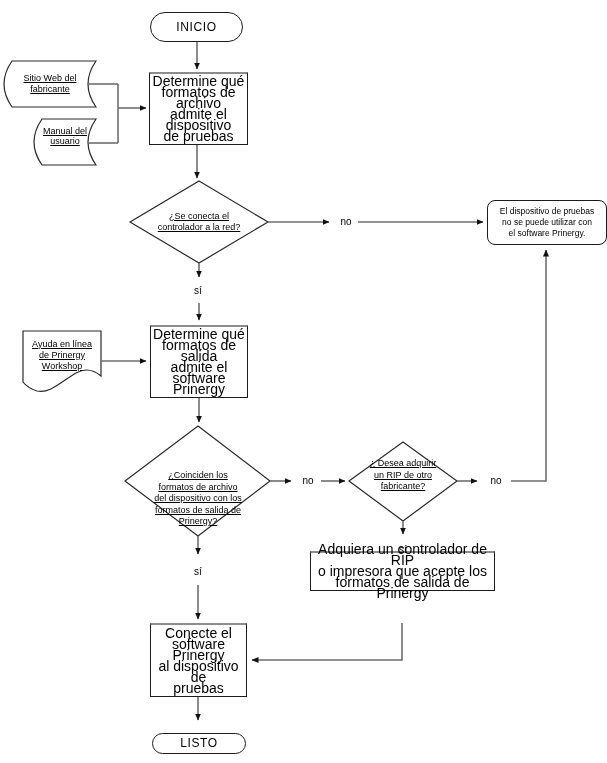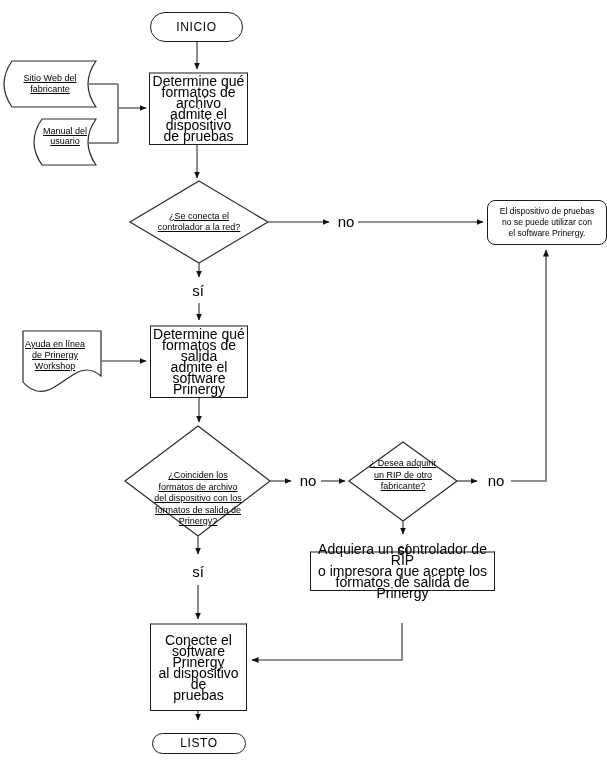--- a/index.html
+++ b/index.html
@@ -7,21 +7,21 @@
         font-family:"Liberation Sans",sans-serif;color:#000;}
   #wires{position:absolute;left:0;top:0;width:607px;height:763px;}
   .node{position:absolute;display:flex;align-items:center;justify-content:center;
         text-align:center;font-size:14px;line-height:11px;white-space:pre-line;
         box-sizing:border-box;background:#fff;}
   .proc{border:1px solid #1c1c1c;border-top:2px solid #8c8c8c;}
   .term{border:1.5px solid #1c1c1c;}
   .svglabel{position:absolute;display:flex;align-items:center;justify-content:center;
         text-align:center;font-size:9px;line-height:11.5px;white-space:pre-line;
         box-sizing:border-box;pointer-events:none;text-decoration:underline;}
-  .elabel{position:absolute;transform:translate(-50%,-50%);font-size:15px;line-height:10px;}
+  .elabel{position:absolute;transform:translate(-50%,-50%);font-size:10px;line-height:10px;}
   .caps{font-size:12px;letter-spacing:.6px;margin-top:8px;}
 </style>
 </head>
 <body>
 
 <div id="page">
 
   <svg id="wires" width="607" height="763" viewBox="0 0 607 763">
     <defs>
       <marker id="arr" markerUnits="userSpaceOnUse" markerWidth="8" markerHeight="6" refX="6.5" refY="3" orient="auto">
@@ -81,34 +81,34 @@
 
   <div class="node proc" style="left:150px;top:325px;width:98px;height:73px;">Determine qué
 formatos de salida
 admite el software
 Prinergy</div>
 
   <div class="node proc" style="left:310px;top:551px;width:185px;height:40px;">Adquiera un controlador de RIP
 o impresora que acepte los
 formatos de salida de Prinergy</div>
 
-  <div class="node proc" style="left:150px;top:623px;width:97px;height:88px;">Conecte el
+  <div class="node proc" style="left:150px;top:623px;width:97px;height:74px;">Conecte el
 software Prinergy
 al dispositivo de
 pruebas</div>
 
   <div class="node term caps" style="left:152px;top:725px;width:94px;height:21px;border-radius:16px;">LISTO</div>
 
   <div class="svglabel" style="left:8px;top:66px;width:84px;height:36px;">Sitio Web del
 fabricante</div>
 
   <div class="svglabel" style="left:30px;top:120px;width:70px;height:32px;line-height:10.5px;">Manual del
 usuario</div>
 
-  <div class="svglabel" style="left:16px;top:335px;width:78px;height:40px;line-height:11px;">Ayuda en línea
+  <div class="svglabel" style="left:23px;top:335px;width:78px;height:40px;line-height:11px;">Ayuda en línea
 de Prinergy
 Workshop</div>
 
   <div class="svglabel" style="left:134px;top:200px;width:130px;height:44px;">¿Se conecta el
 controlador a la red?</div>
 
   <div class="svglabel" style="left:128px;top:469px;width:140px;height:60px;">¿Coinciden los
 formatos de archivo
 del dispositivo con los
 formatos de salida de

